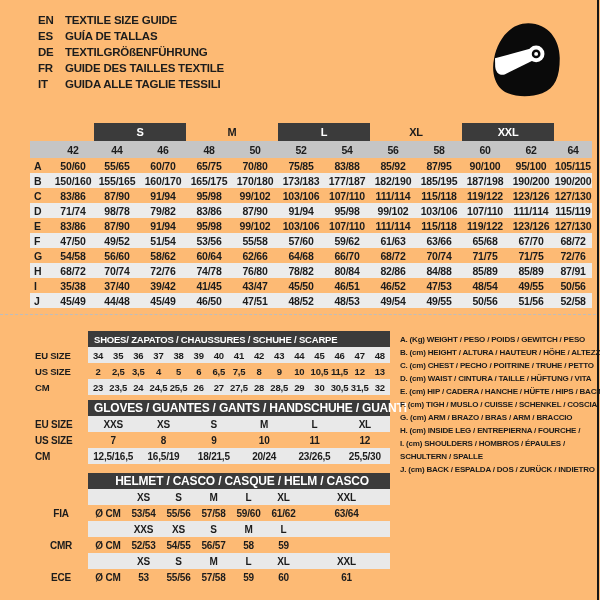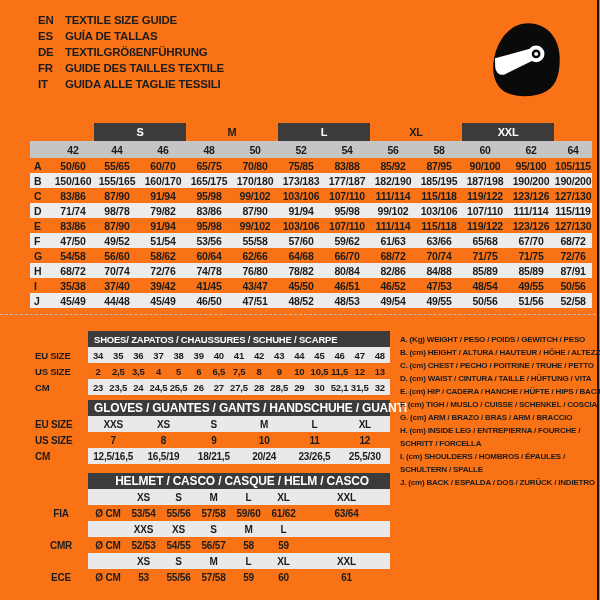--- a/index.html
+++ b/index.html
@@ -1,16 +1,16 @@
 <!DOCTYPE html>
 <html style="--dark-bar: #3b3b3b; --band-gray: #c5c5c5; --row-alt: #ececec; --shaded: #e9e9e9; --text: #1c1c1c;"><head>
 <meta charset="utf-8">
 <style>
   html,body{margin:0;padding:0;background:#fff;}
-  .sheet{position:relative;width:600px;height:600px;background:#f97316;overflow:hidden;
+  .sheet{position:relative;width:600px;height:600px;background:#fdba74;overflow:hidden;
          font-family:"Liberation Sans","DejaVu Sans",sans-serif;font-weight:700;
          color:var(--text,#1c1c1c);letter-spacing:-0.2px;}
   
   .langs{position:absolute;left:38px;top:12px;font-size:11.5px;line-height:16px;}
   .langs .code{display:inline-block;width:27px;}
   
   .helmet-svg{position:absolute;left:481px;top:14px;}
   
   table{border-collapse:collapse;table-layout:fixed;}
   td{padding:0;white-space:nowrap;overflow:visible;}
@@ -329,21 +329,21 @@
             <td class="shaded">24</td>
             <td class="shaded">24,5</td>
             <td class="shaded">25,5</td>
             <td class="shaded">26</td>
             <td class="shaded">27</td>
             <td class="shaded">27,5</td>
             <td class="shaded">28</td>
             <td class="shaded">28,5</td>
             <td class="shaded">29</td>
             <td class="shaded">30</td>
-            <td class="shaded">52,1</td>
+            <td class="shaded">30,5</td>
             <td class="shaded">31,5</td>
             <td class="shaded">32</td>
           </tr>
         </tbody>
       </table>
     <table class="sub gloves">
         <colgroup>
           <col style="width: 58px;">
           <col>
           <col>
@@ -483,21 +483,20 @@
         <div class="ll">E. (cm) HIP / CADERA / HANCHE / HÜFTE / HIPS /  BACINO</div>
       </div>
       <div>
         <div class="ll">F.  (cm) TIGH / MUSLO / CUISSE / SCHENKEL / COSCIA</div>
       </div>
       <div>
         <div class="ll">G. (cm) ARM  / BRAZO / BRAS / ARM / BRACCIO</div>
       </div>
       <div>
         <div class="ll">H. (cm) INSIDE LEG / ENTREPIERNA / FOURCHE /</div>
-        <div class="ll">SCHRITT / FORCELLA</div>
       </div>
       <div>
         <div class="ll">I.  (cm) SHOULDERS / HOMBROS / ÉPAULES /</div>
         <div class="ll">SCHULTERN / SPALLE</div>
       </div>
       <div>
         <div class="ll">J. (cm) BACK / ESPALDA / DOS / ZURÜCK / INDIETRO</div>
       </div>
     </div>
 

